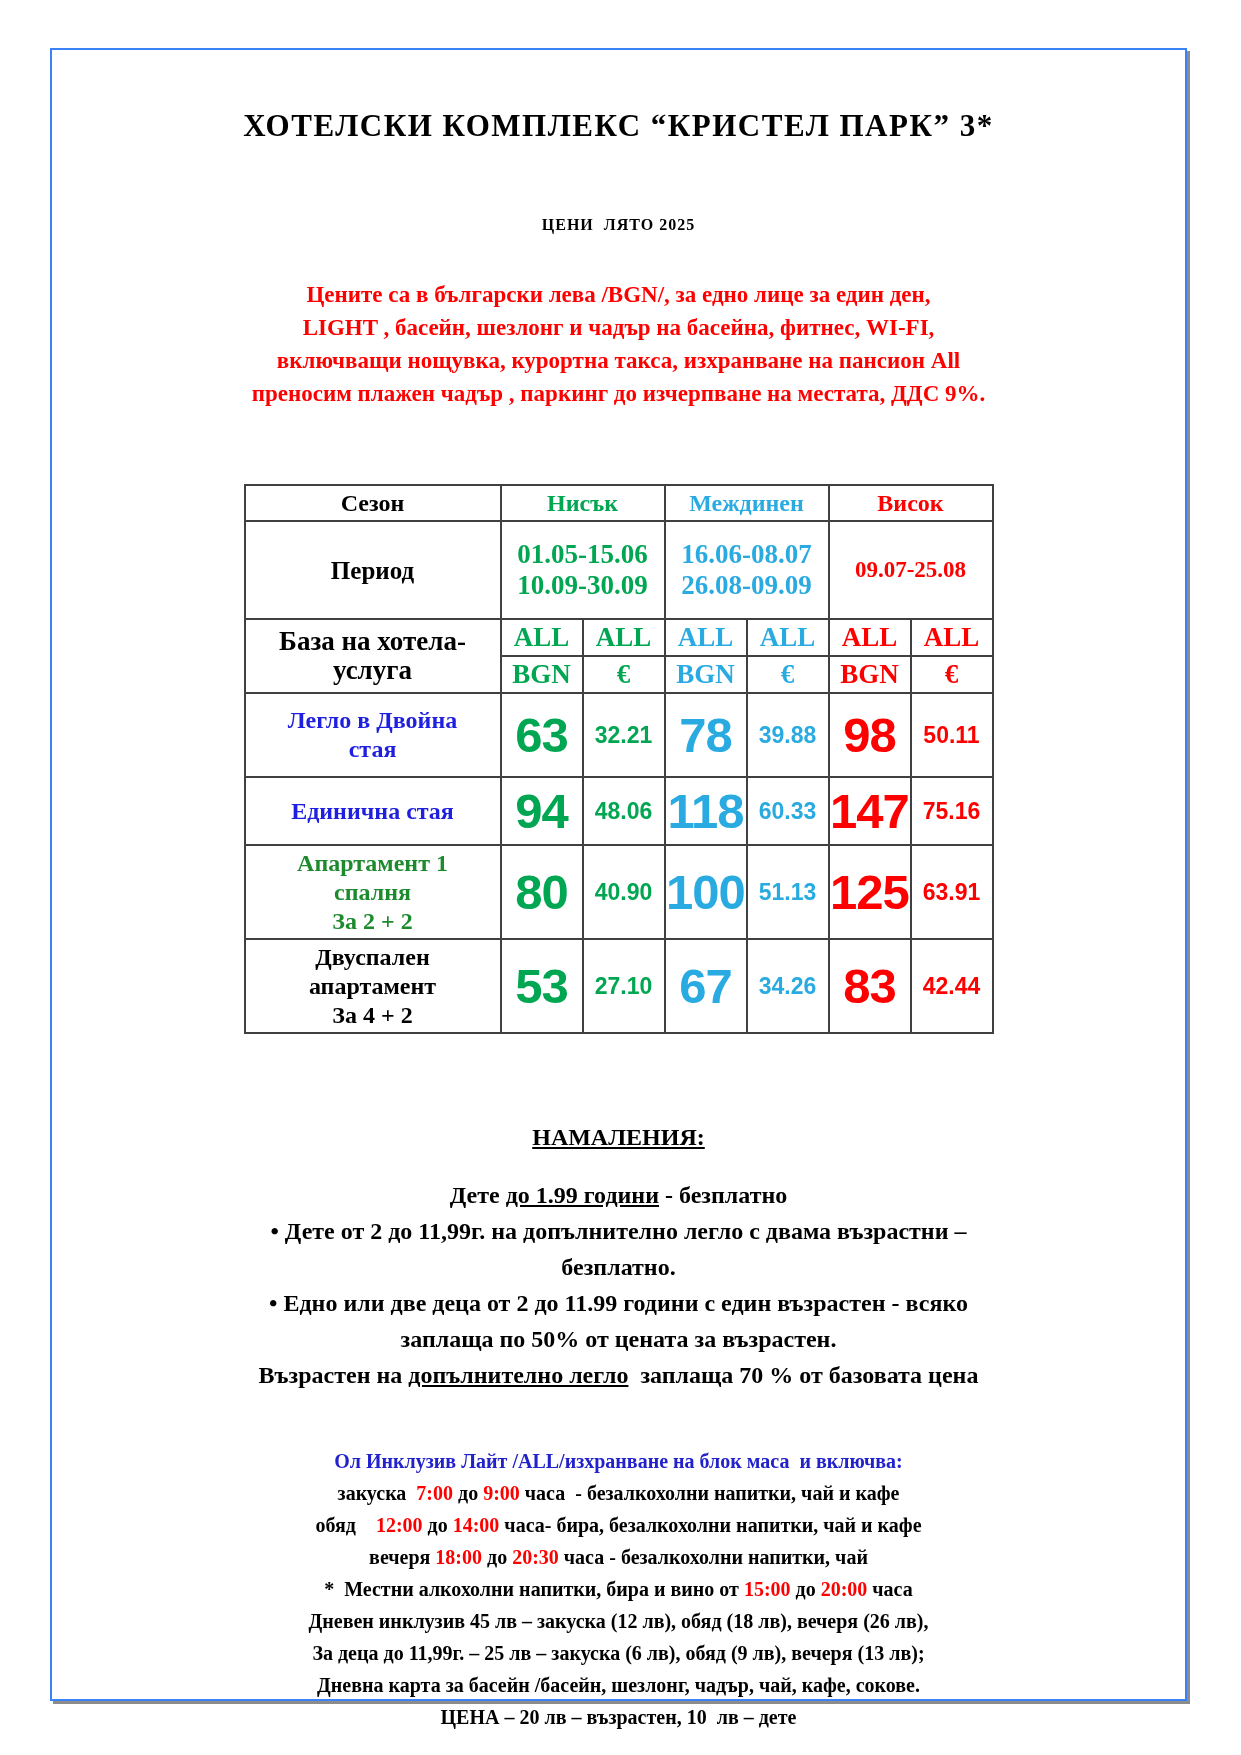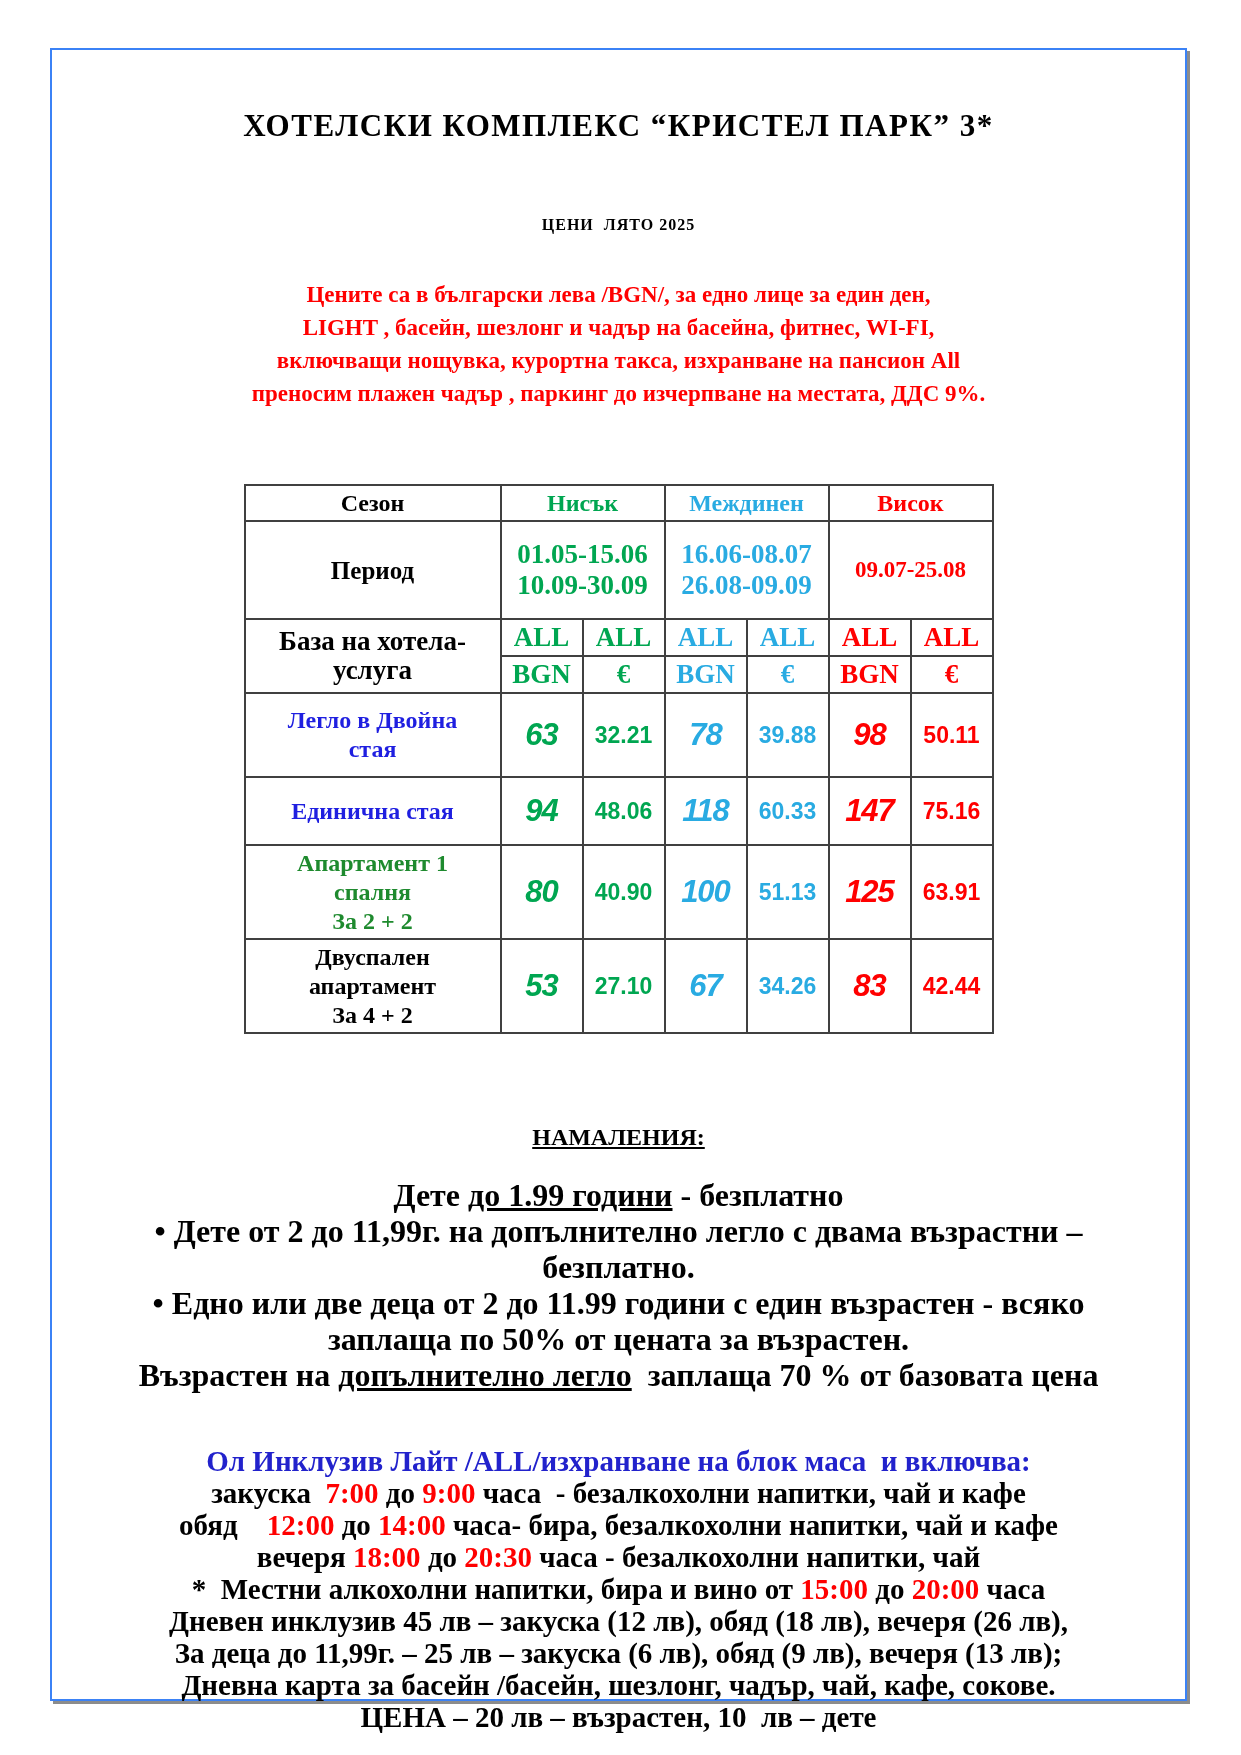--- a/index.html
+++ b/index.html
@@ -37,29 +37,29 @@
   .period-label,.base-label{font-size:25px;line-height:29px;}
   .period-stack{display:flex;flex-direction:column;justify-content:center;height:90px;padding:1px 0;font-size:27px;}
   .period-single{font-size:23px;}
   .row-base td{height:35px;font-size:27px;}
   .room-label{font-size:24px;line-height:29px;}
   .row-room1 td{height:82px;}
   .row-room2 td{height:66px;}
   .row-room3 td{height:92px;}
   .row-room4 td{height:92px;}
   .num{font-family:"Liberation Sans", sans-serif;font-weight:bold;}
-  .bgn-val{font-size:31px;letter-spacing:-1px;font-style:italic;}
+  .bgn-val{font-size:49px;letter-spacing:-1px;}
   .eur-val{font-size:23px;border-radius:22px;}
 
   .discount-heading{margin-top:90px;font-size:24px;text-decoration:underline;}
-  .discount-lines{margin-top:26px;font-size:32px;line-height:36px;}
+  .discount-lines{margin-top:26px;font-size:24px;line-height:36px;}
   .discount-lines div{white-space:pre-wrap;}
   .u{text-decoration:underline;}
 
-  .all-section{margin-top:52px;font-size:29px;line-height:32px;}
+  .all-section{margin-top:52px;font-size:20px;line-height:32px;}
   .all-section div{white-space:pre-wrap;}
   .all-heading{color:#2222CC;}
   .t-red{color:#FF0000;}
 </style>
 </head>
 <body>
 
 <div class="page-frame">
 
   <div class="doc-title">ХОТЕЛСКИ КОМПЛЕКС “КРИСТЕЛ ПАРК” 3*</div>

